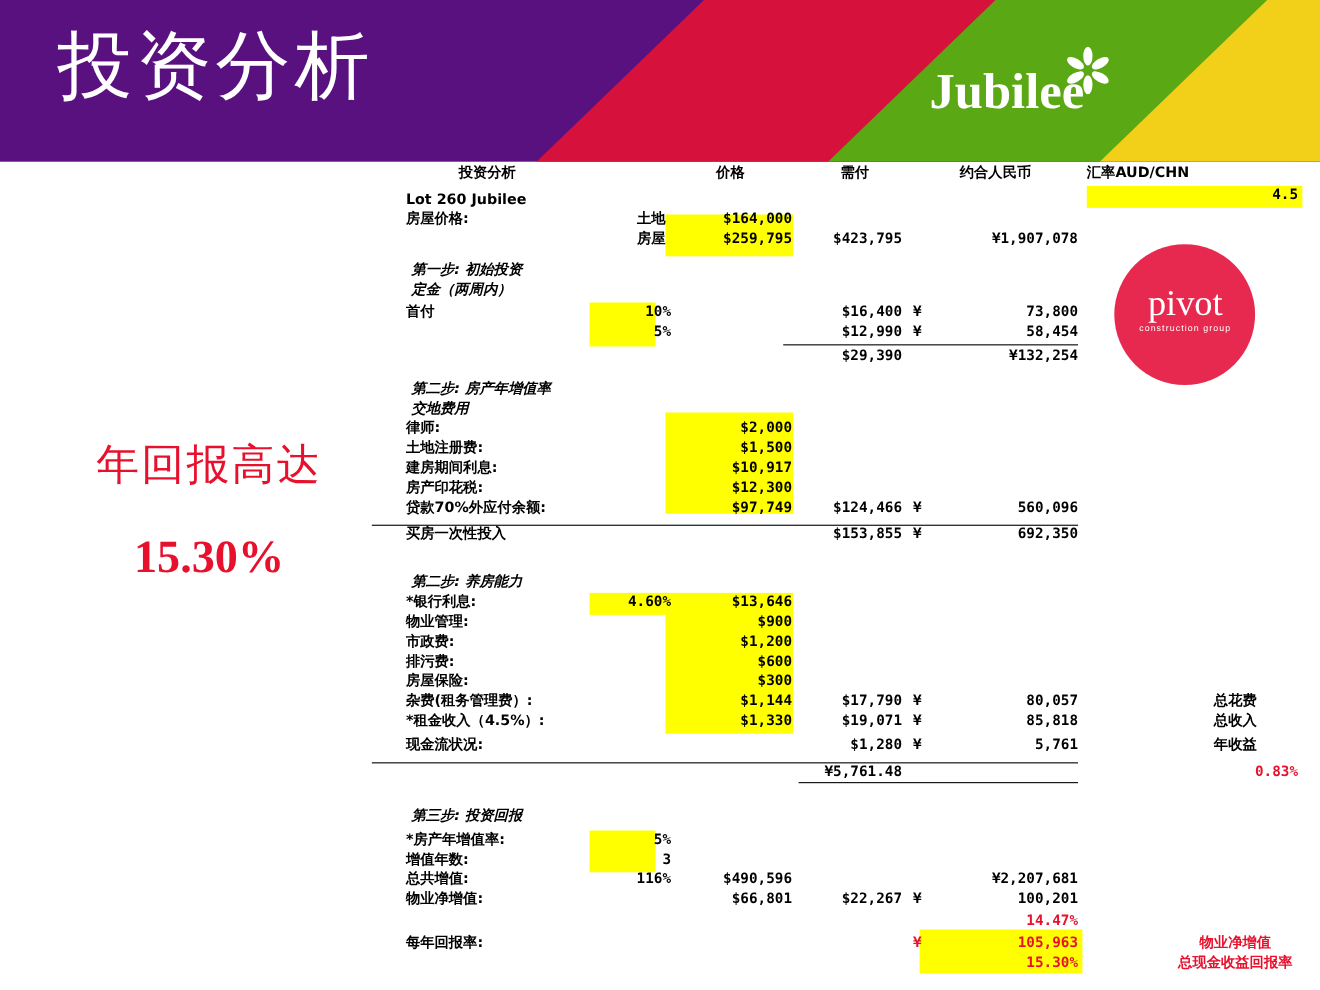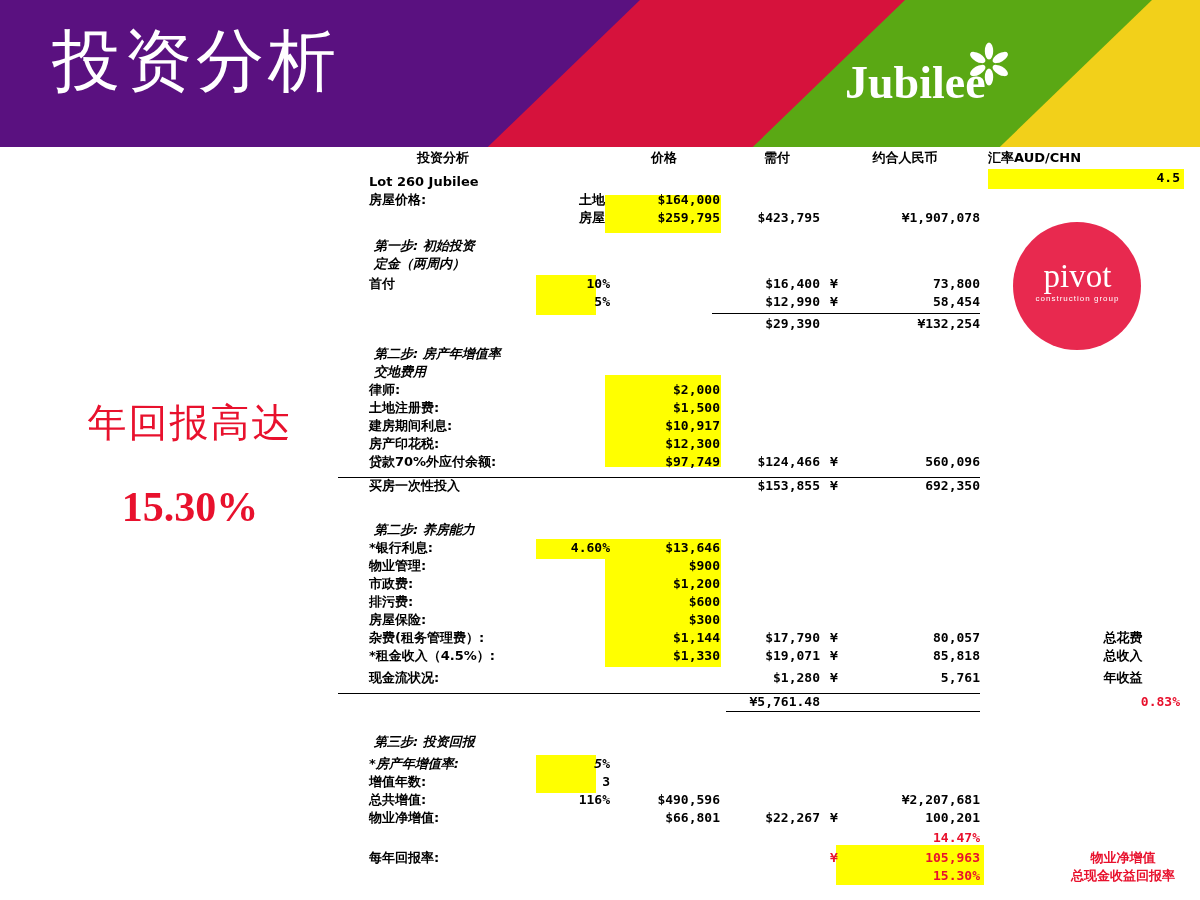--- a/index.html
+++ b/index.html
@@ -317,21 +317,21 @@
         <span class="c col-rmb bold">5,761</span>
         <span class="c col-note cn">年收益</span>
       </div>
       <div class="row" style="top: 546px;">
         <span class="c col-due bold">¥5,761.48</span>
         <span class="c col-note bold red" style="left: 1050px; width: 130px; text-align: right;">0.83%</span>
       </div>
       <div class="row" style="top: 586px;">
         <span class="c col-label ital">第三步: 投资回报</span>
       </div>
-      <div class="row" style="top: 608px; font-style: italic;">
+      <div class="row" style="top: 608px;">
         <span class="c col-label cn">*房产年增值率:</span>
         <span class="c col-pct bold">5%</span>
       </div>
       <div class="row" style="top: 626px;">
         <span class="c col-label cn">增值年数:</span>
         <span class="c col-pct bold">3</span>
       </div>
       <div class="row" style="top: 644px;">
         <span class="c col-label cn">总共增值:</span>
         <span class="c col-pct bold">116%</span>

